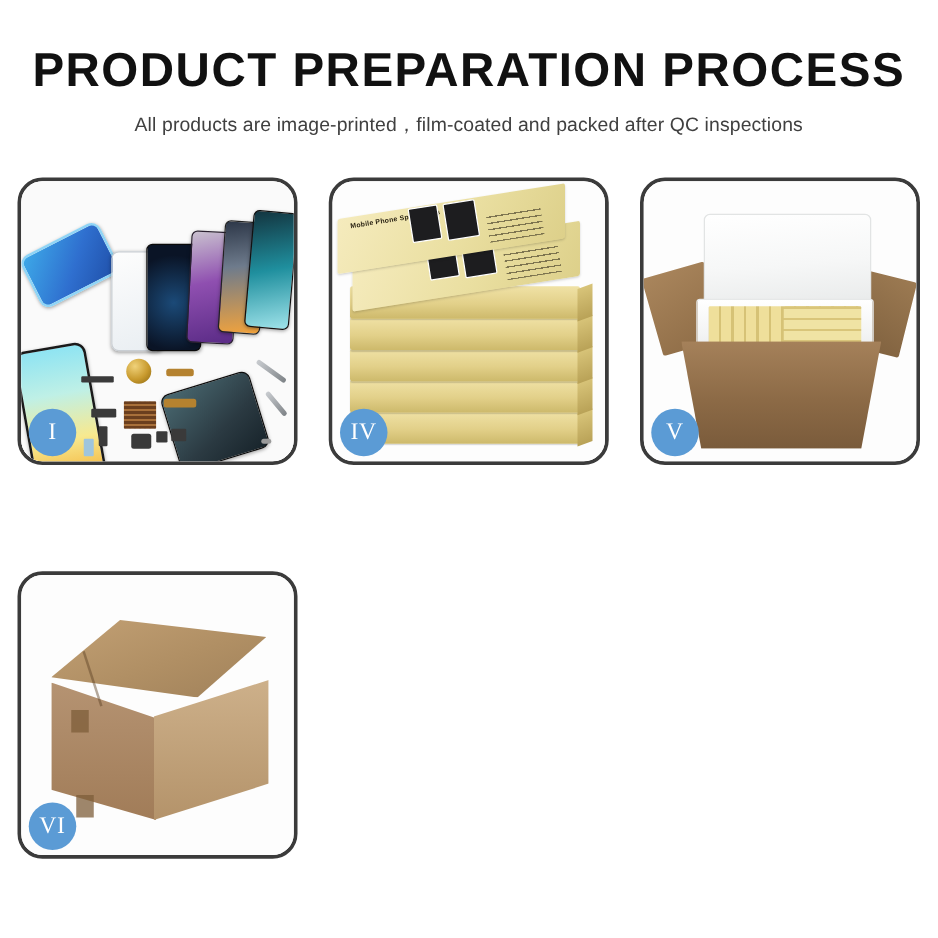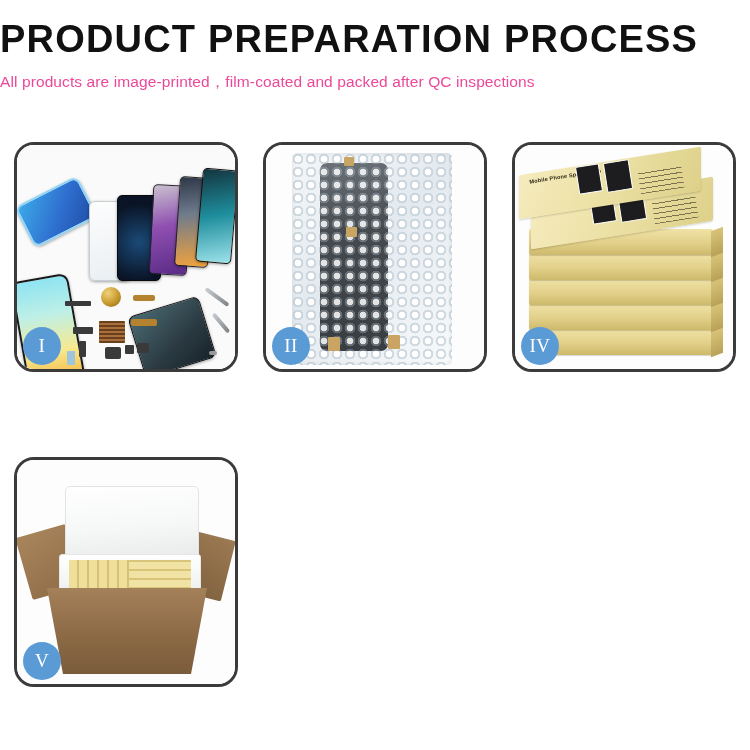--- a/index.html
+++ b/index.html
@@ -11,38 +11,38 @@
     width: 750px;
     height: 750px;
     font-family: "Liberation Sans", sans-serif;
     color: #1a1a1a;
     overflow: hidden;
     position: relative;
   }
 
   
   .header {
-    text-align: left;
-    padding-top: 20px;
+    text-align: center;
+    padding-top: 38px;
   }
   .page-title {
     font-family: "Liberation Sans", sans-serif;
     font-size: 38px;
     font-weight: bold;
     letter-spacing: 1.2px;
     color: #111111;
     line-height: 1.05;
     margin: 0;
     white-space: nowrap;
   }
   .page-subtitle {
     font-family: "Liberation Sans", sans-serif;
     font-size: 15.5px;
     font-weight: normal;
-    color: #ec4899;
+    color: #404040;
     margin: 12px 0 0 0;
     white-space: nowrap;
     letter-spacing: 0.1px;
   }
 
   
   .grid {
     position: absolute;
     top: 142px;
     left: 14px;
@@ -380,32 +380,20 @@
       <div class="part" style="left:108px; top:200px; width:9px; height:9px;"></div>
       <div class="part" style="left:120px; top:198px; width:12px; height:10px;"></div>
       <div class="part" style="left:50px; top:206px; width:8px; height:14px; background:#9fc5dd; border-radius:1px;"></div>
       <div class="tool" style="left:186px; top:150px; width:28px; height:4px; transform:rotate(36deg);"></div>
       <div class="tool" style="left:192px; top:176px; width:24px; height:4px; transform:rotate(50deg);"></div>
       <div class="part" style="left:192px; top:206px; width:8px; height:4px; background:#9a9a9a; border-radius:2px;"></div>
     </div>
     <div class="badge">I</div>
   </div>
 
-  <div class="panel">
-    <div class="panel-stage">
-      <div class="bw-bag"></div>
-      <div class="bw-screen"></div>
-      <div class="bw-overlay"></div>
-      <div class="bw-tape" style="left:78px; top:12px; width:10px; height:9px;"></div>
-      <div class="bw-tape" style="left:80px; top:82px; width:11px; height:10px;"></div>
-      <div class="bw-tape" style="left:62px; top:192px; width:12px; height:14px;"></div>
-      <div class="bw-tape" style="left:122px; top:190px; width:12px; height:14px;"></div>
-    </div>
-    <div class="badge">II</div>
-  </div>
 
 
   <div class="panel">
     <div class="panel-stage">
       <div class="stack">
         <div class="sbox" style="bottom:0;">
             <div class="sbox-side"></div>
           </div>
         <div class="sbox" style="bottom:25px;">
             <div class="sbox-side"></div>
@@ -442,14 +430,25 @@
       <div class="v-flapR"></div>
       <div class="v-foamlid"></div>
       <div class="v-foam"></div>
       <div class="v-content"></div>
       <div class="v-content2"></div>
       <div class="v-carton"></div>
     </div>
     <div class="badge">V</div>
   </div>
 
+  <div class="panel">
+    <div class="panel-stage">
+      <div class="v6-top"></div>
+      <div class="v6-left"></div>
+      <div class="v6-right"></div>
+      <div class="v6-seam" style="left:56px; top:60px; height:46px; transform:rotate(-18deg);"></div>
+      <div class="v6-tape" style="left:40px; top:108px;"></div>
+      <div class="v6-tape" style="left:44px; top:176px;"></div>
+    </div>
+    <div class="badge">VI</div>
+  </div>
 
 </div>
 
 </body></html>

